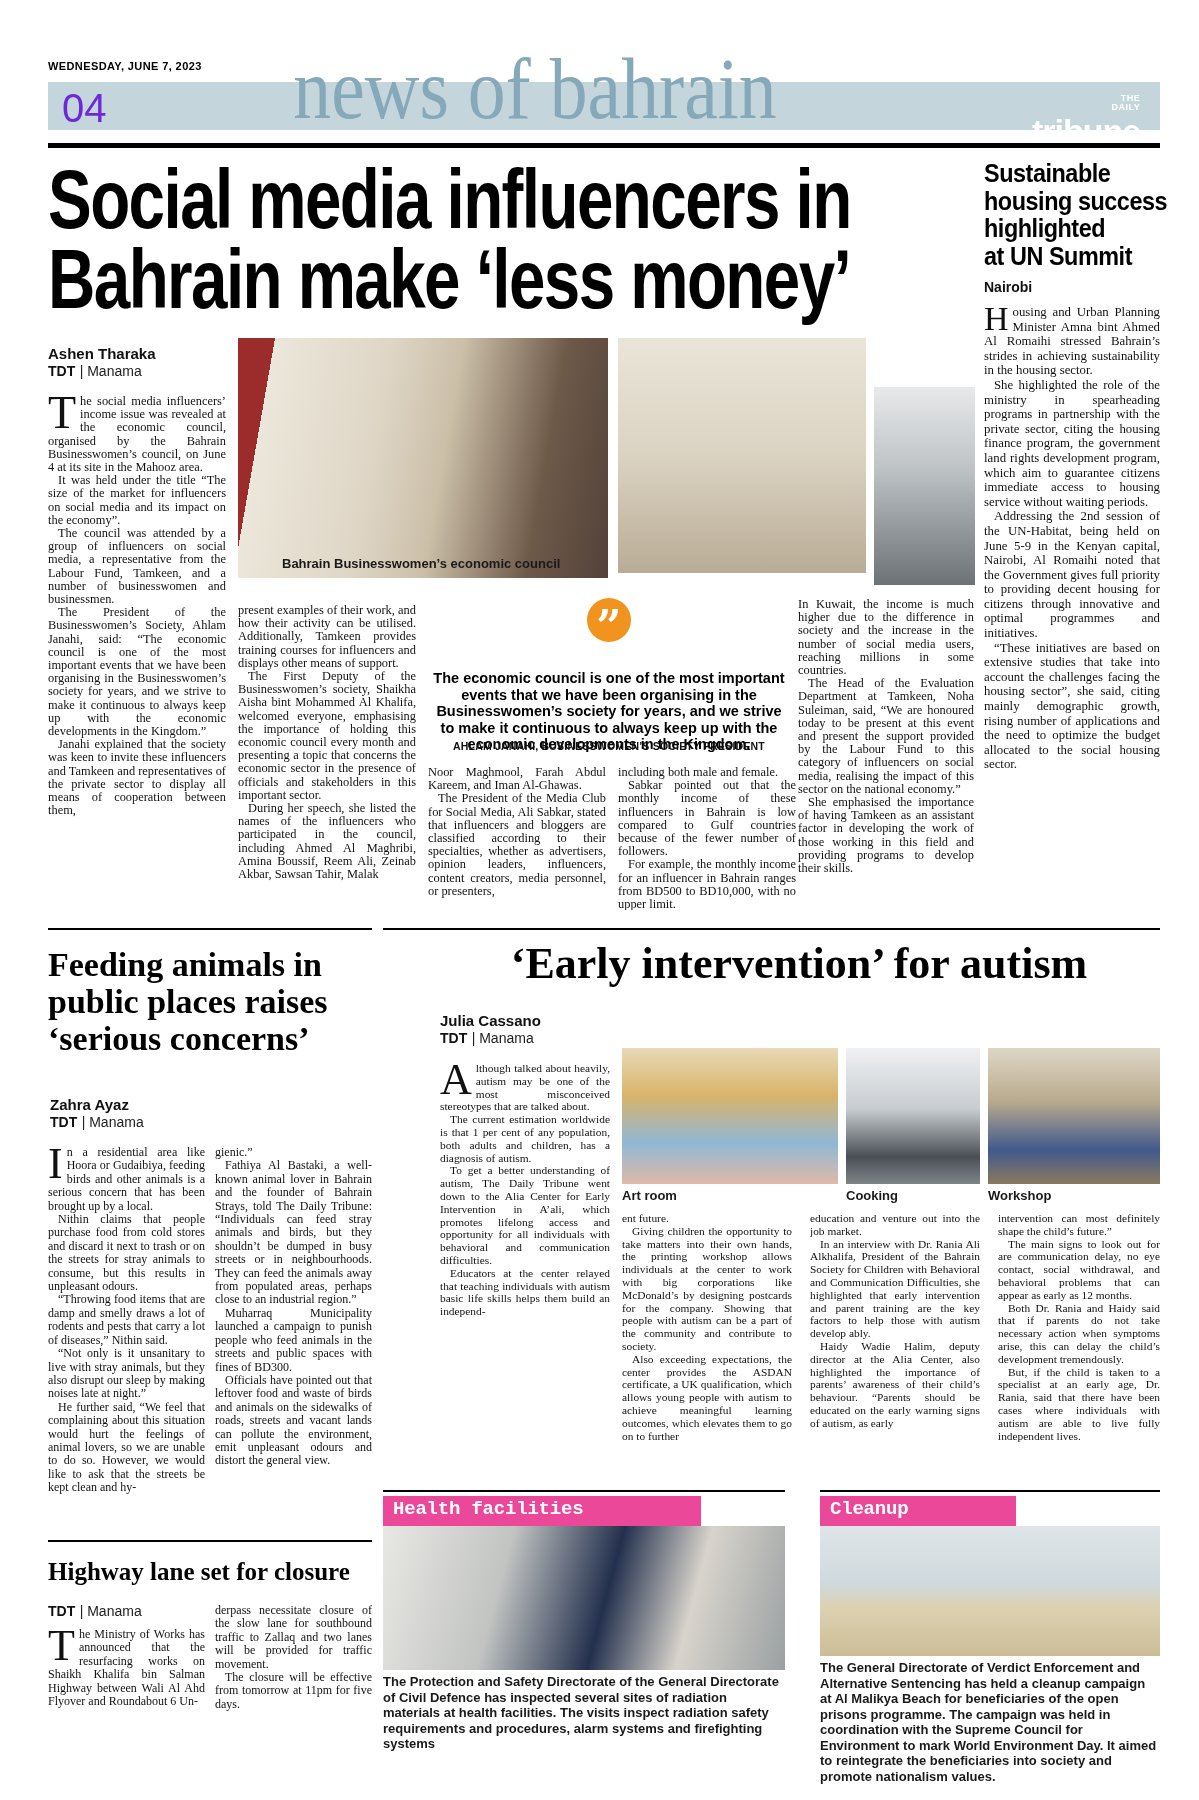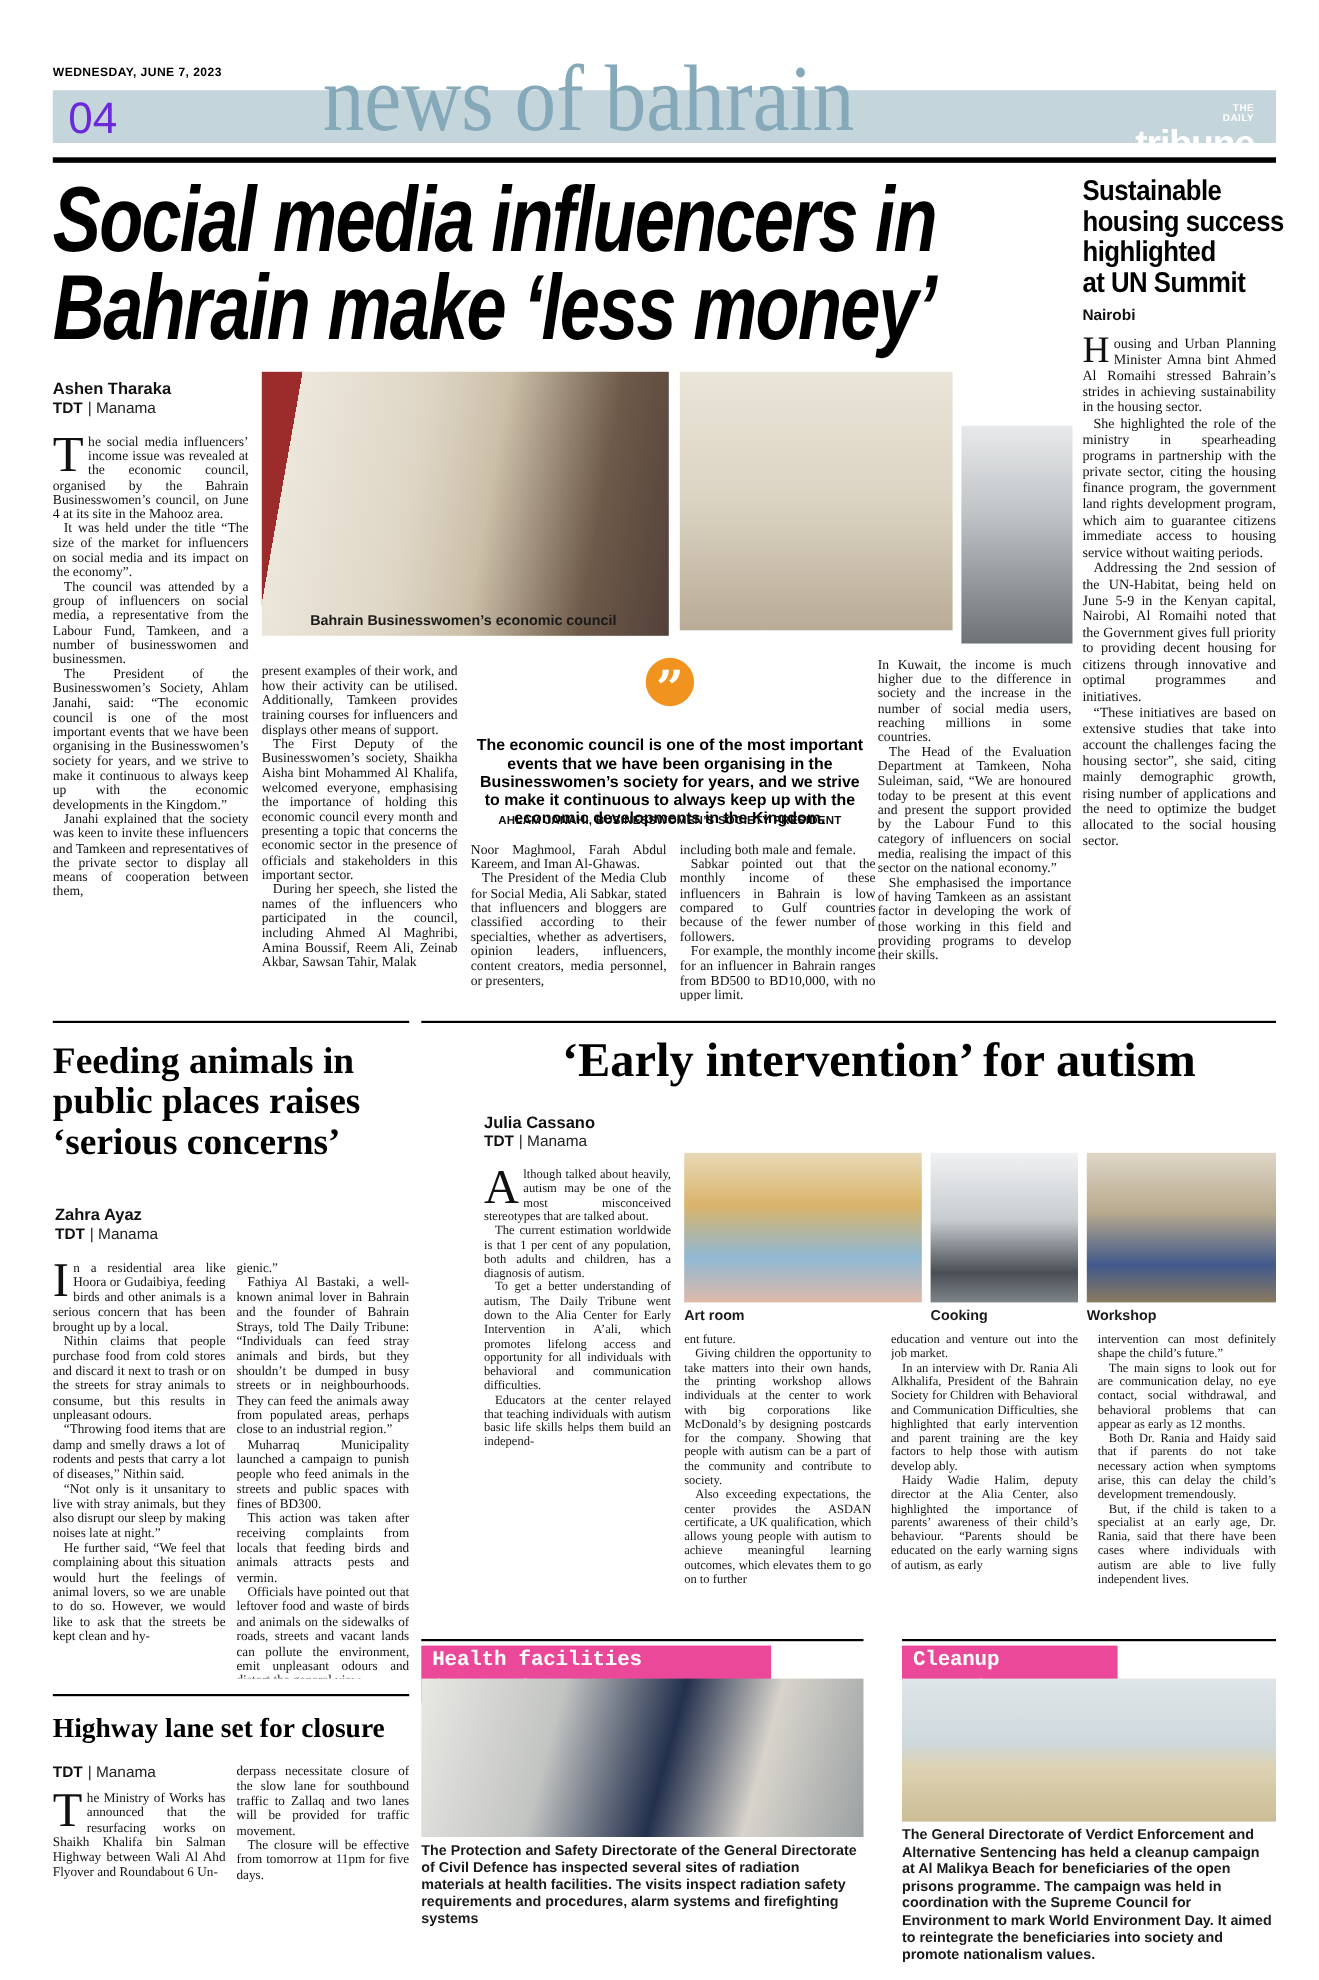--- a/index.html
+++ b/index.html
@@ -72,21 +72,21 @@
   <div class="abs sectitle" style="left:535px;top:46px;">news of bahrain</div>
   <div class="abs mast" style="left:1032px;top:94px;">
     <span class="mast-small">
       <span>THE</span><br>
       <span>DAILY</span>
     </span>
     <span class="mast-name">tribune</span>
   </div>
   <div class="abs rule" style="left:48px;top:143px;width:1112px;height:5px;"></div>
 
-  <div class="abs" style="left:48px;top:160px;width:940px;font-style:italic;">
+  <div class="abs" style="left:48px;top:160px;width:940px;">
     <div class="lead-h">Social media influencers in</div>
     <div class="lead-h">Bahrain make ‘less money’</div>
   </div>
 
   <div class="abs by" style="left:48px;top:345px;">
     <span class="nm">Ashen Tharaka</span>
     <span class="ag">TDT</span>
     <span class="loc">| Manama</span>
   </div>
 
@@ -159,21 +159,20 @@
     <p class="p"><span class="drop d3">I</span><span>n a residential area like Hoora or Gudaibiya, feeding birds and other animals is a serious concern that has been brought up by a local.</span></p>
     <p class="p ind">Nithin claims that people purchase food from cold stores and discard it next to trash or on the streets for stray animals to consume, but this results in unpleasant odours.</p>
     <p class="p ind">“Throwing food items that are damp and smelly draws a lot of rodents and pests that carry a lot of diseases,” Nithin said.</p>
     <p class="p ind">“Not only is it unsanitary to live with stray animals, but they also disrupt our sleep by making noises late at night.”</p>
     <p class="p ind">He further said, “We feel that complaining about this situation would hurt the feelings of animal lovers, so we are unable to do so. However, we would like to ask that the streets be kept clean and hy-</p>
   </div>
   <div class="abs bodycol fd" style="left:215px;top:1146px;width:157px;height:380px;">
     <p class="p">gienic.”</p>
     <p class="p ind">Fathiya Al Bastaki, a well-known animal lover in Bahrain and the founder of Bahrain Strays, told The Daily Tribune: “Individuals can feed stray animals and birds, but they shouldn’t be dumped in busy streets or in neighbourhoods. They can feed the animals away from populated areas, perhaps close to an industrial region.”</p>
     <p class="p ind">Muharraq Municipality launched a campaign to punish people who feed animals in the streets and public spaces with fines of BD300.</p>
-    <p class="p ind">This action was taken after receiving complaints from locals that feeding birds and animals attracts pests and vermin.</p>
     <p class="p ind">Officials have pointed out that leftover food and waste of birds and animals on the sidewalks of roads, streets and vacant lands can pollute the environment, emit unpleasant odours and distort the general view.</p>
   </div>
 
   <div class="abs rule" style="left:48px;top:1540px;width:324px;height:2px;"></div>
   <div class="abs serif-h" style="left:48px;top:1558px;width:330px;font-size:25px;">Highway lane set for closure</div>
   <div class="abs" style="left:48px;top:1602px;width:157px;">
     <div class="by">
       <span class="ag">TDT</span>
       <span class="loc">| Manama</span>
     </div>

